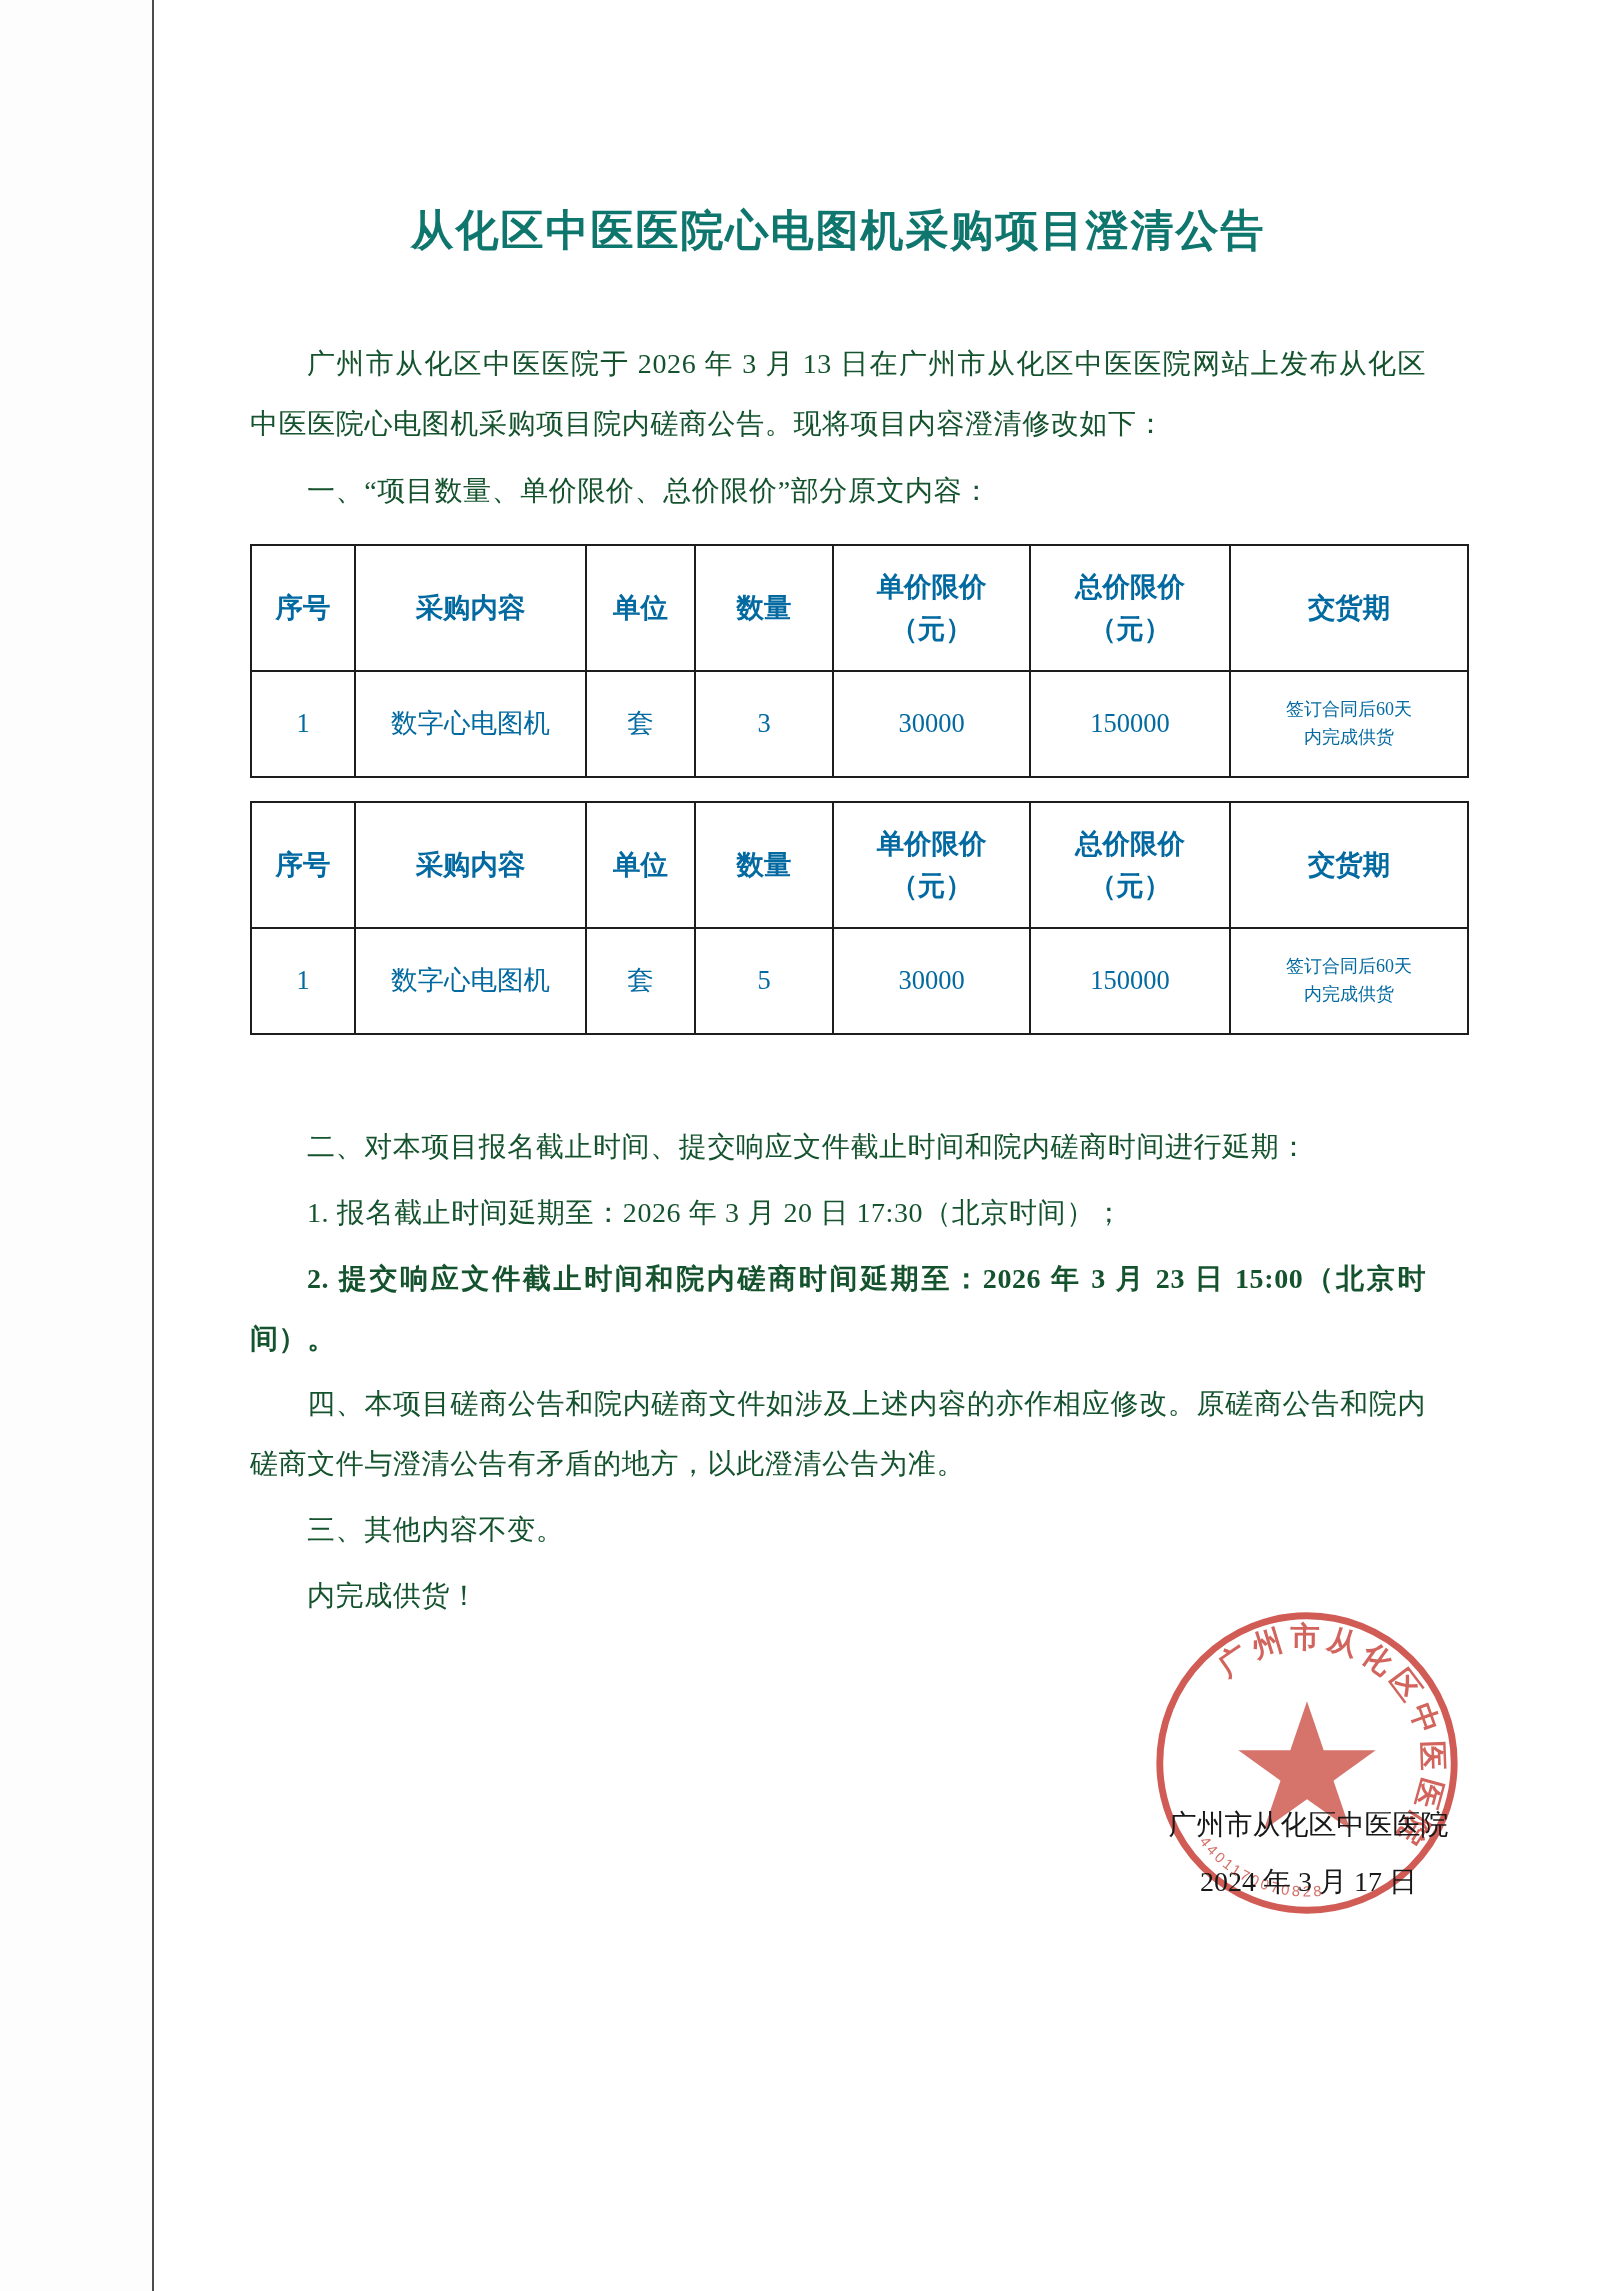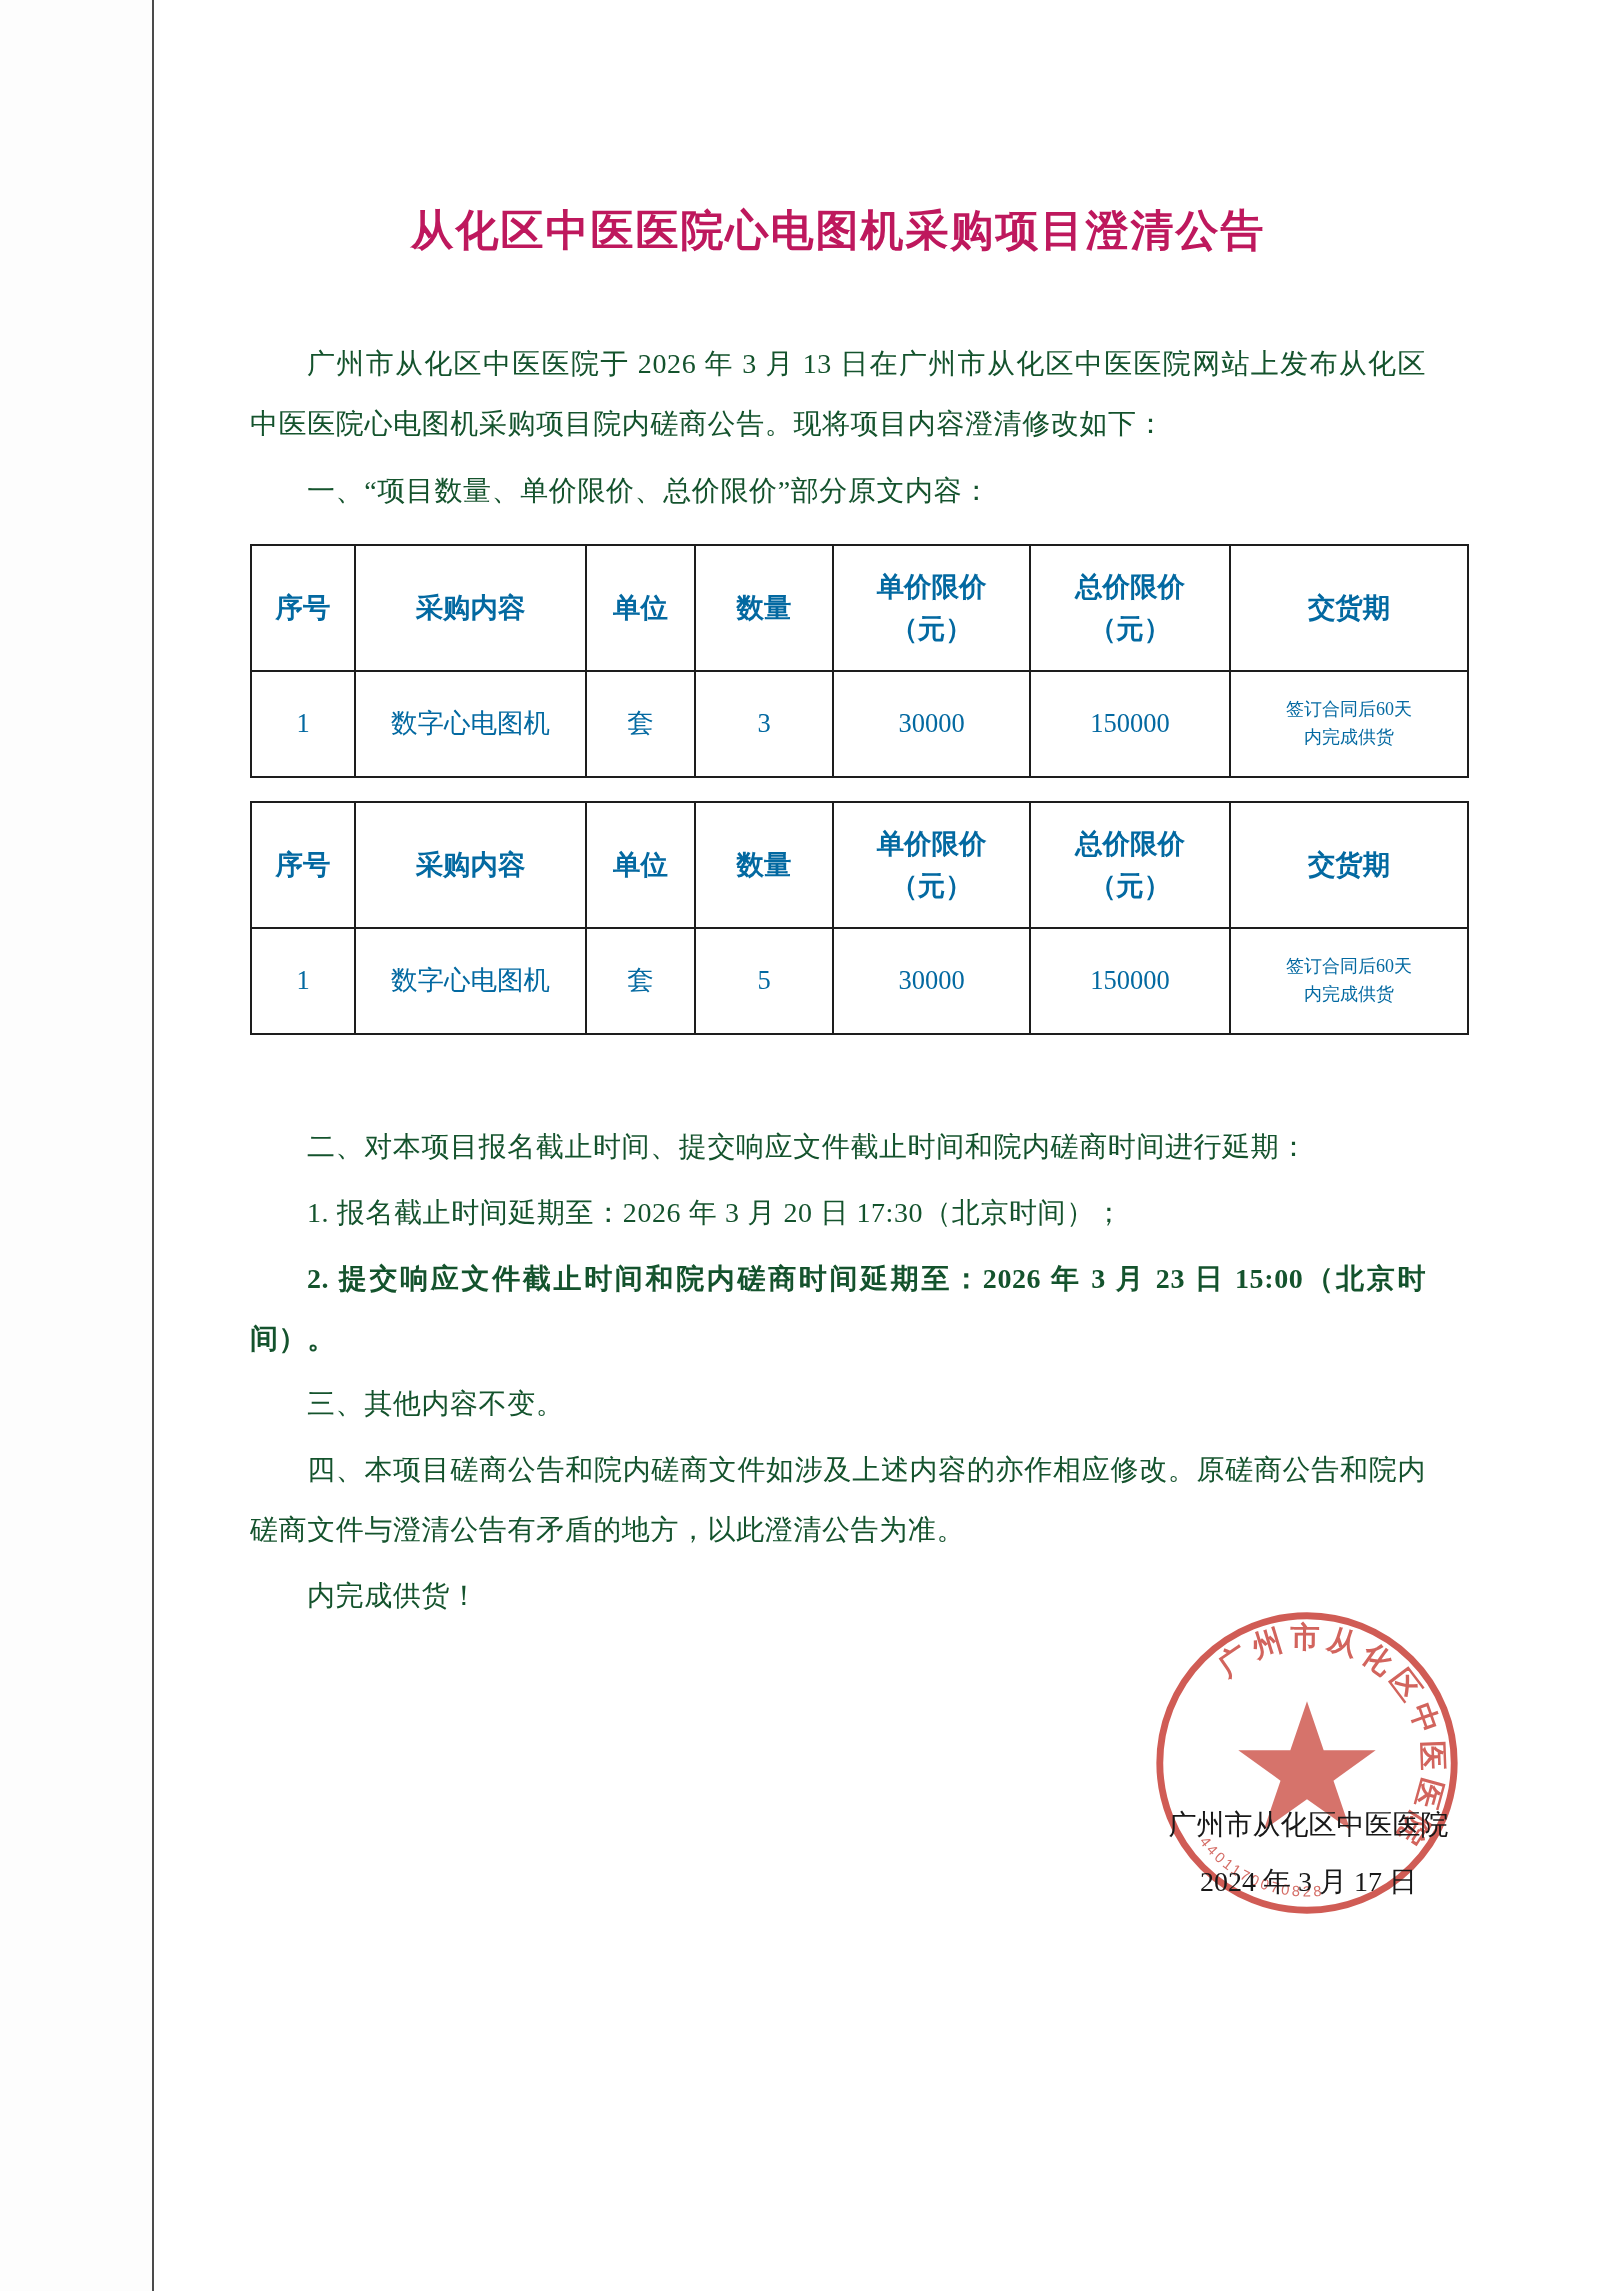--- a/index.html
+++ b/index.html
@@ -44,21 +44,21 @@
 
   h1#doc-title {
     font-family: "Liberation Sans", "DejaVu Sans", sans-serif;
     font-weight: bold;
     font-size: 43px;
     letter-spacing: 2px;
     text-align: center;
     margin: 0;
     padding-top: 204px;
     line-height: 1.25;
-    color: #be185d;
+    color: #0f766e;
   }
 
   .para {
     font-size: 28px;
     line-height: 60px;
     margin: 0;
     text-align: justify;
     letter-spacing: 0.6px;
     color: #14532d;
   }
@@ -226,22 +226,22 @@
               <span>内完成供货</span>
             </td>
           </tr>
         </tbody>
       </table>
     </div>
 
     <p class="para indent" id="sec-two">二、对本项目报名截止时间、提交响应文件截止时间和院内磋商时间进行延期：</p>
     <p class="para indent" id="item-1">1. 报名截止时间延期至：2026 年 3 月 20 日 17:30（北京时间）；</p>
     <p class="para indent" id="item-2">2. 提交响应文件截止时间和院内磋商时间延期至：2026 年 3 月 23 日 15:00（北京时间）。</p>
+    <p class="para indent2" id="sec-four">四、本项目磋商公告和院内磋商文件如涉及上述内容的亦作相应修改。原磋商公告和院内磋商文件与澄清公告有矛盾的地方，以此澄清公告为准。</p>
     <p class="para indent" id="sec-three">三、其他内容不变。</p>
-    <p class="para indent2" id="sec-four">四、本项目磋商公告和院内磋商文件如涉及上述内容的亦作相应修改。原磋商公告和院内磋商文件与澄清公告有矛盾的地方，以此澄清公告为准。</p>
     <p class="para indent" id="p-notice">内完成供货！</p>
 
   </div>
 
   <div id="seal">
     <svg width="316" height="316" viewBox="0 0 322 322" xmlns="http://www.w3.org/2000/svg">
       <defs>
         <path id="ringpath" d="M 161,161 m -118,0 a 118,118 0 1,1 236,0 a 118,118 0 1,1 -236,0" fill="none"></path>
         <path id="ringpath-bot" d="M 161,161 m -136,0 a 136,136 0 0,0 272,0" fill="none"></path>
       </defs>

